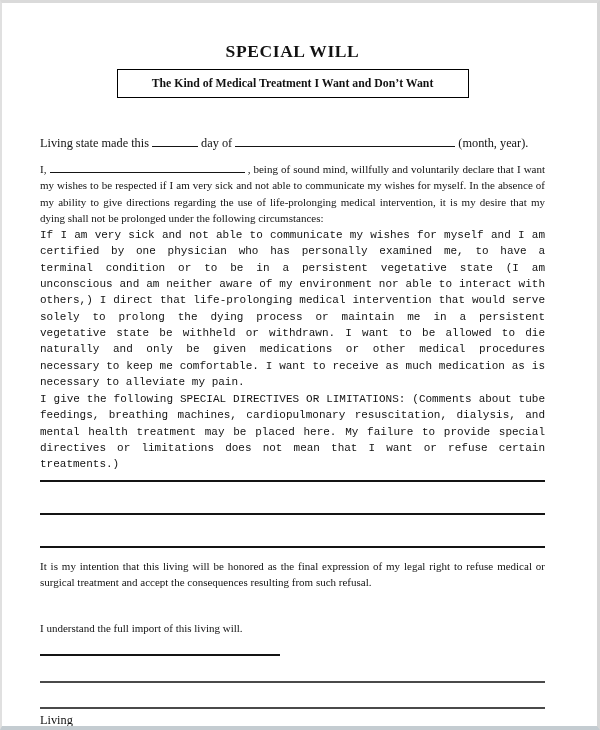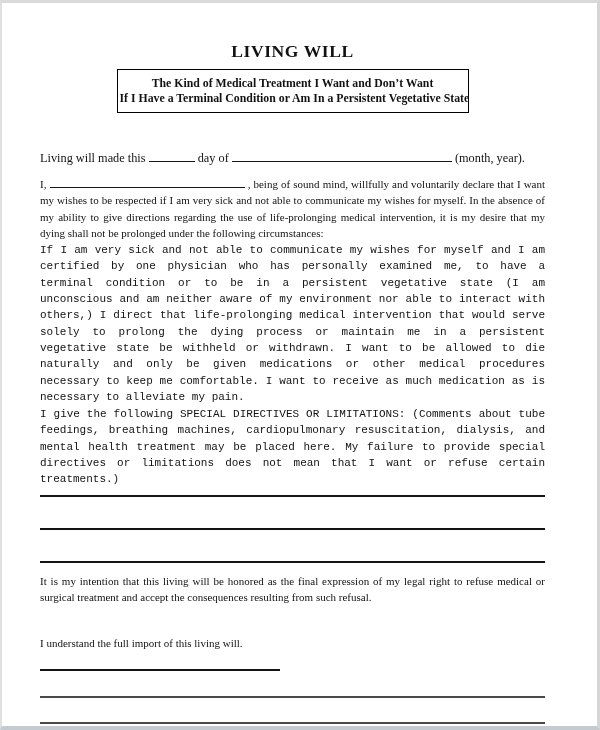--- a/index.html
+++ b/index.html
@@ -86,28 +86,27 @@
     line-height: 15px;
     margin-top: 4px;
   }
 </style>
 </head>
 <body>
 
 <div class="page">
   <div class="content">
 
-    <h1 class="doc-title">LIVING WILL</h1>
+    <h1 class="doc-title">SPECIAL WILL</h1>
 
     <div class="heading-box">
       <div class="box-line">The Kind of Medical Treatment I Want and Don’t Want</div>
-      <div class="box-line">If I Have a Terminal Condition or Am In a Persistent Vegetative State</div>
     </div>
 
-    <p class="intro"><span>Living will made this</span>
+    <p class="intro"><span>Living state made this</span>
       <span class="blank day"></span>
       <span>day of</span>
       <span class="blank monthyear"></span>
       <span>(month, year).</span></p>
 
     <p class="body mt9"><span>I,</span>
       <span class="blank name"></span>
       <span>, being of sound mind, willfully and voluntarily declare that I want my wishes to be respected if I am very sick and not able to communicate my wishes for myself.  In the absence of my ability to give directions regarding the use of life-prolonging medical intervention, it is my desire that my dying shall not be prolonged under the following circumstances:</span></p>
 
     <p class="body mt5">If I am very sick and not able to communicate my wishes for myself and I am certified by one physician who has personally examined me, to have a terminal condition or to be in a persistent vegetative state (I am unconscious and am neither aware of my environment nor able to interact with others,) I direct that life-prolonging medical intervention that would serve solely to prolong the dying process or maintain me in a persistent vegetative state be withheld or withdrawn.  I want to be allowed to die naturally and only be given medications or other medical procedures necessary to keep me comfortable.  I want to receive as much medication as is necessary to alleviate my pain.</p>

